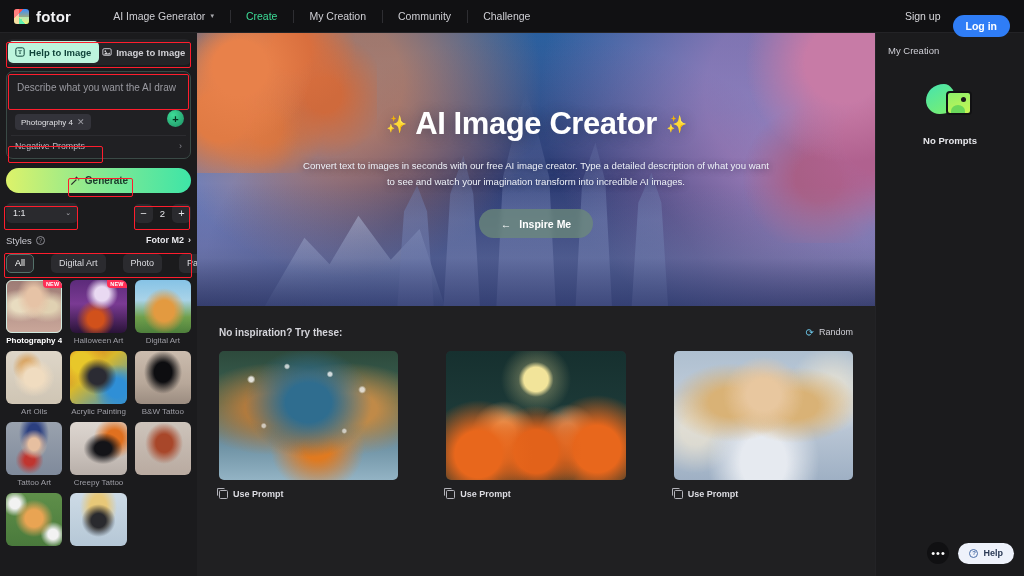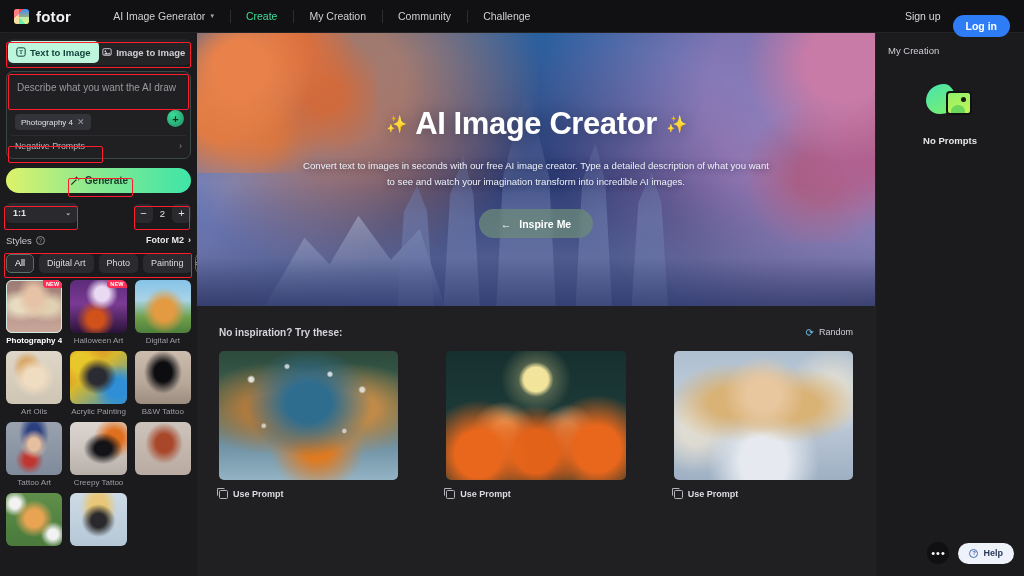--- a/index.html
+++ b/index.html
@@ -117,21 +117,21 @@
     padding: 2px 10px;
   }
 
   .ctl-row {
     margin: 9px 6px 0 6px; height: 22px; display: flex; align-items: center;
     justify-content: space-between;
   }
   .ratio-sel {
     width: 72px; height: 20px; background: #2a2a2e; border-radius: 5px;
     display: flex; align-items: center; padding: 0 7px;
-    font-size: 9px; color: #e4e4e8; cursor: pointer; font-weight: bold;
+    font-size: 9px; color: #e4e4e8; cursor: pointer;
   }
   .ratio-sel .chev2 { margin-left: auto; font-size: 7px; color: #b0b0b6; }
   .stepper { display: flex; align-items: center; gap: 0px; }
   .step-btn {
     width: 19px; height: 19px; background: #2a2a2e; border-radius: 5px;
     display: flex; align-items: center; justify-content: center;
     font-size: 11px; color: #e4e4e8; cursor: pointer;
   }
   .step-val { width: 19px; text-align: center; font-size: 9.5px; color: #e4e4e8; }
 
@@ -143,21 +143,21 @@
     width: 9px; height: 9px; border-radius: 50%; border: 1px solid #8b8b92;
     font-size: 6.5px; color: #8b8b92; display: inline-flex; align-items: center;
     justify-content: center; margin-left: 4px;
   }
   .model-pick {
     margin-left: auto; display: flex; align-items: center; gap: 4px;
     font-size: 9px; font-weight: 700; color: #e8e8ec; cursor: pointer;
   }
 
   .chips-row {
-    margin: 5px 4px 0 6px; display: flex; align-items: center; gap: 5px;
+    margin: 5px 4px 0 6px; display: flex; align-items: center; gap: 17px;
     height: 22px;
   }
   .chip {
     background: #2b2b2f; border-radius: 5px; height: 19px; padding: 0 8px;
     display: flex; align-items: center; font-size: 9px; color: #dcdce1;
     cursor: pointer; white-space: nowrap;
   }
   .chip.active { background: #2b2b2f; border: 1px solid #54716a; color: #fff; }
   .chip-next {
     width: 17px; height: 17px; border-radius: 50%; border: 1px solid #6d6d74;
@@ -420,21 +420,21 @@
 </div>
 
 <div class="left-panel">
 
   <div class="mode-tabs">
     <div class="mode-tab active">
       <svg class="mini-icon" viewBox="0 0 12 12">
         <rect x="1" y="1" width="10" height="10" rx="2" fill="none" stroke="#10443a" stroke-width="1.2"></rect>
         <text x="6" y="8.6" font-size="6.4" text-anchor="middle" fill="#10443a" font-family="Liberation Serif, serif">T</text>
       </svg>
-      <span>Text to Image</span>
+      <span>Help to Image</span>
     </div>
     <div class="mode-tab">
       <svg class="mini-icon" viewBox="0 0 12 12">
         <rect x="1" y="2" width="10" height="8" rx="1.6" fill="none" stroke="#cfcfd4" stroke-width="1.1"></rect>
         <circle cx="4" cy="5" r="1" fill="#cfcfd4"></circle>
         <path d="M2 9 L5 6 L7 8 L9 6.6 L10 9 Z" fill="#cfcfd4"></path>
       </svg>
       <span>Image to Image</span>
     </div>
   </div>

